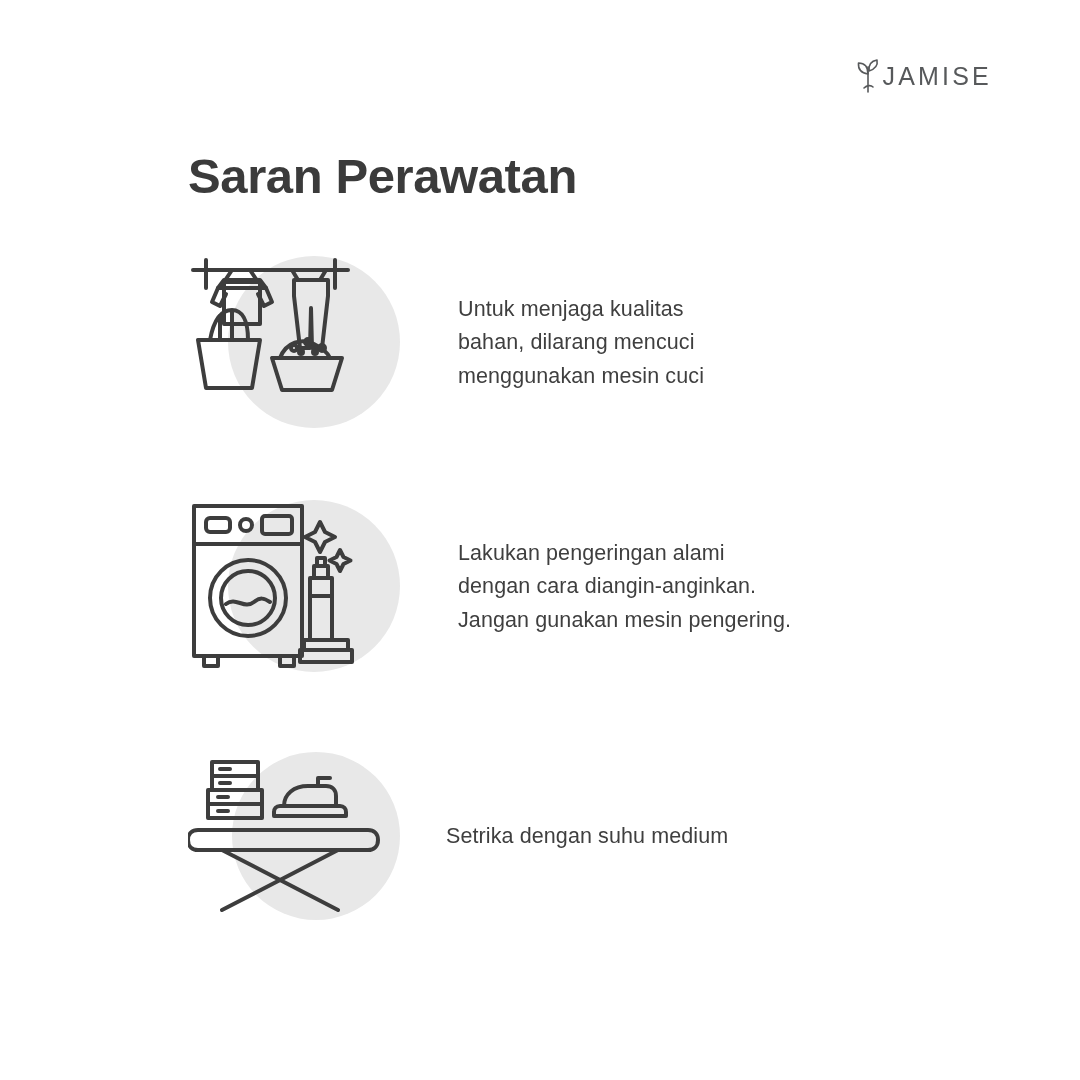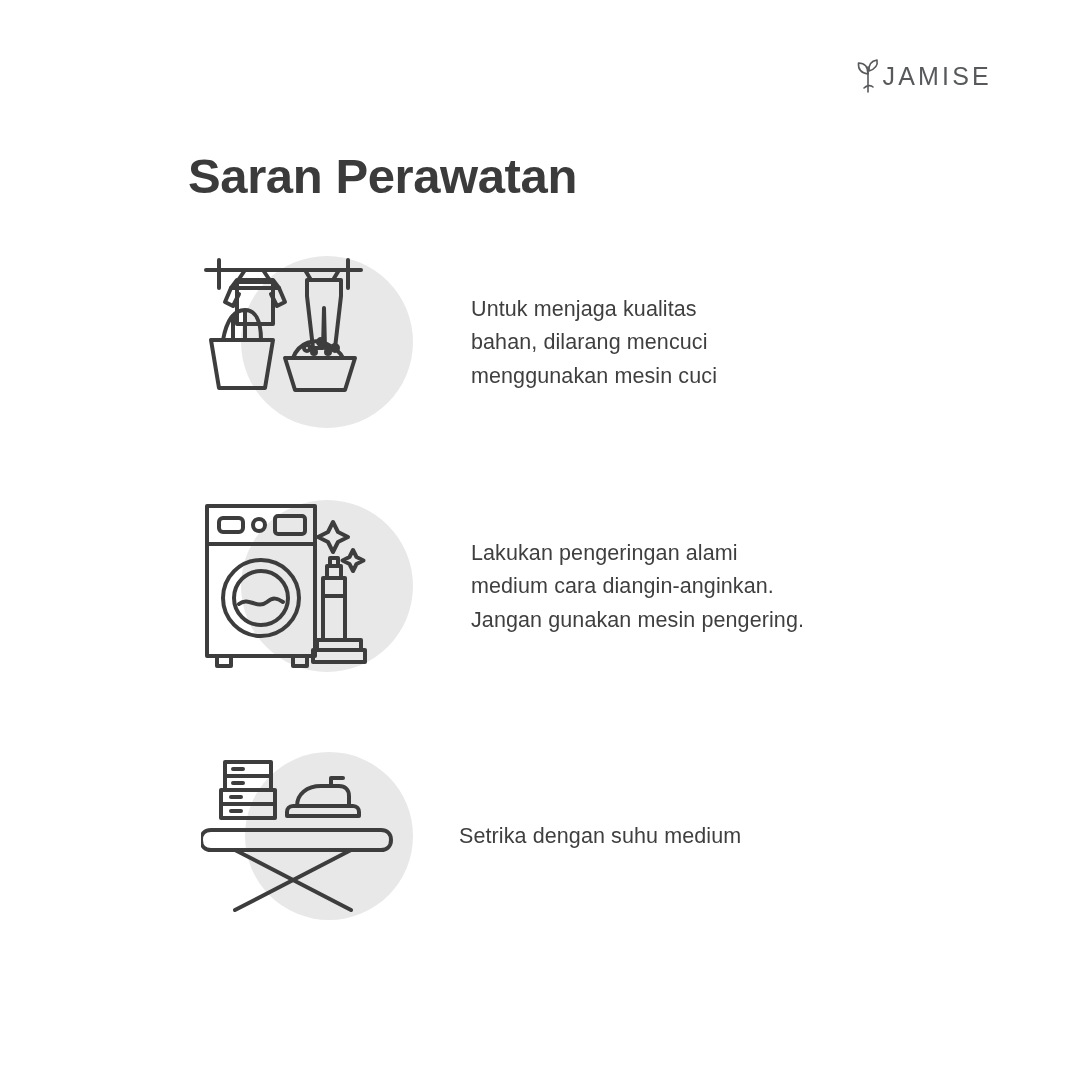--- a/index.html
+++ b/index.html
@@ -53,21 +53,21 @@
     letter-spacing: -0.4px;
     color: #3b3b3b;
     margin: 0;
     line-height: 1.15;
     text-align: center;
   }
 
   
   .item {
     position: absolute;
-    left: 201px;
+    left: 188px;
     width: 830px;
     display: flex;
     align-items: center;
   }
   .item-1 { top: 248px; }
   .item-2 { top: 492px; }
   .item-3 { top: 742px; }
 
   .icon-wrap {
     position: relative;
@@ -181,21 +181,21 @@
         <path d="M122 104 h22"></path>
 
         <path d="M116 148 h44 v10 h-44 Z"></path>
         <path d="M112 158 h52 v12 h-52 Z"></path>
 
         <path d="M132 30 l5 10 10 5 -10 5 -5 10 -5 -10 -10 -5 10 -5 Z"></path>
         <path d="M152 58 l3.5 7 7 3.5 -7 3.5 -3.5 7 -3.5 -7 -7 -3.5 7 -3.5 Z"></path>
       </svg>
     </div>
     <div class="item-text">Lakukan pengeringan alami
-medium cara diangin-anginkan.
+dengan cara diangin-anginkan.
 Jangan gunakan mesin pengering.</div>
   </div>
 
   <div class="item item-3">
     <div class="icon-wrap">
       <div class="icon-blob blob-3"></div>
       <svg class="icon-svg" width="212" height="190" viewBox="0 0 212 190" fill="none" stroke="#3d3d3d" stroke-width="4" stroke-linecap="round" stroke-linejoin="round">
 
         <path d="M24 20 h46 v14 h-46 Z"></path>
         <path d="M24 34 h46 v14 h-46 Z"></path>

